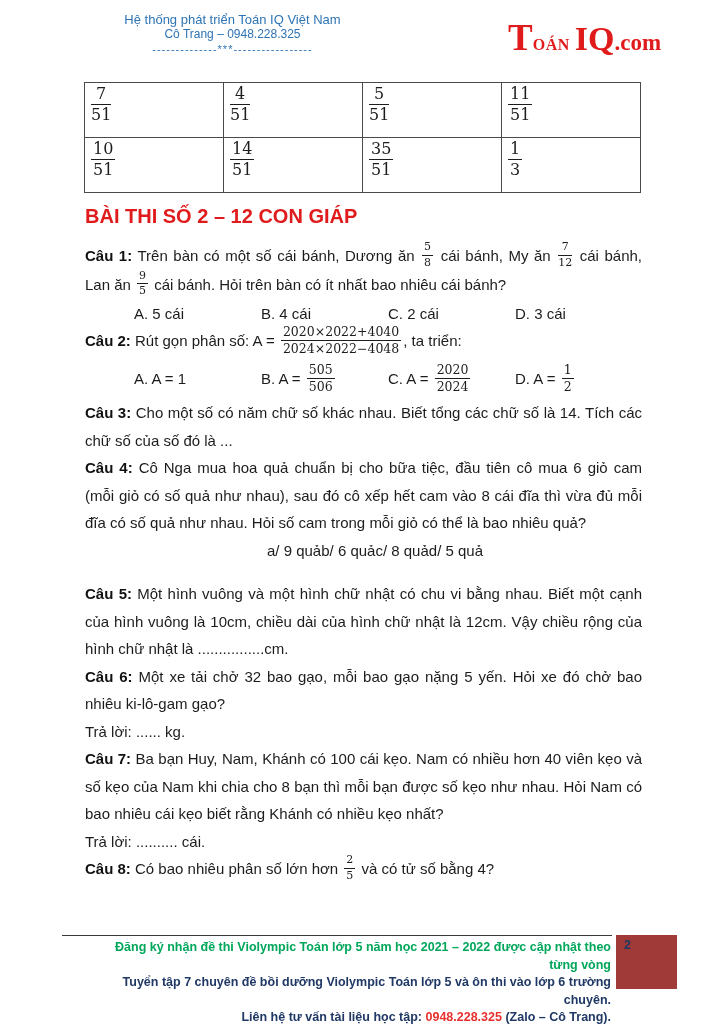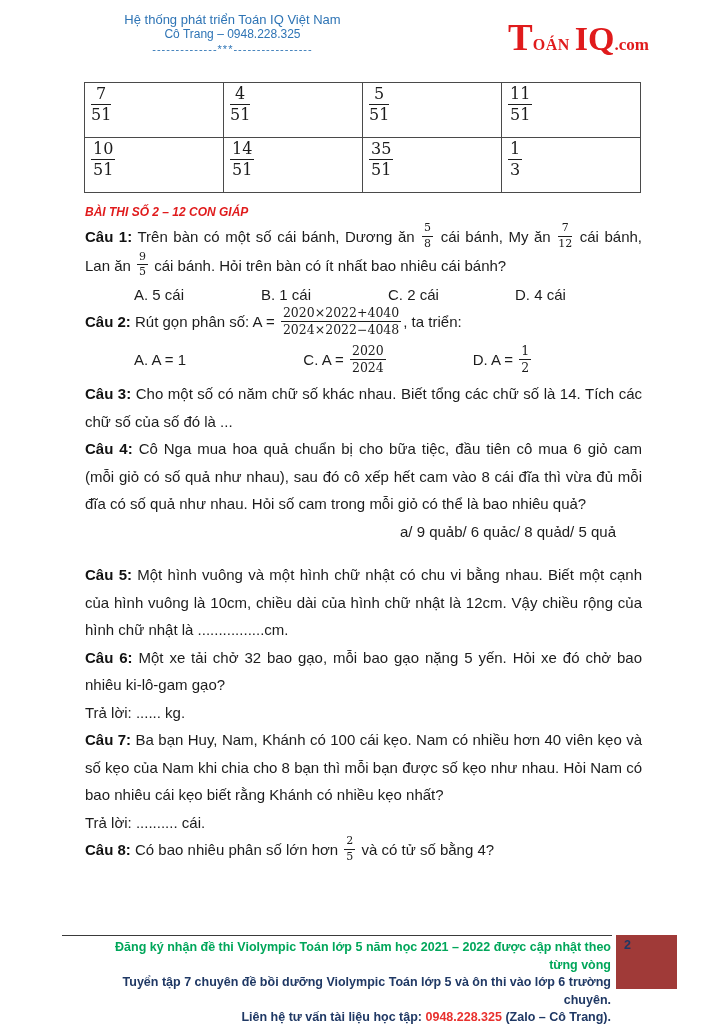--- a/index.html
+++ b/index.html
@@ -11,47 +11,47 @@
              color:#2E74B5;line-height:15px;}
   .hdr-org{font-size:13px;}
   .hdr-contact{font-size:12px;}
   .hdr-divider{font-size:11px;letter-spacing:1px;}
   .logo{position:absolute;left:508px;top:16px;width:180px;white-space:nowrap;
         font-family:"Liberation Serif","DejaVu Serif",serif;color:#E01B1C;font-weight:700;}
   .logo span{vertical-align:baseline;}
   .lg-big{font-size:37px;}
   .lg-caps{font-size:16px;letter-spacing:.5px;}
   .lg-iq{font-size:34px;margin-left:5px;}
-  .lg-com{font-size:17px;}
+  .lg-com{font-size:23px;}
 
   
   .ftable{position:absolute;left:84px;top:82px;width:557px;border-collapse:collapse;table-layout:fixed;}
   .ftable td{border:1px solid #4a4a4a;height:52px;vertical-align:top;padding:2px 0 0 6px;}
 
   
   .frac{display:inline-block;text-align:center;vertical-align:middle;
         font-family:"DejaVu Serif","Liberation Serif",serif;color:#1c1c1c;
         line-height:1.12;margin:0 2px;position:relative;top:-2px;}
   .frac .fn{display:block;border-bottom:1px solid #1c1c1c;padding:0 2px 1px;}
   .frac .fd{display:block;padding-top:1px;}
   .frac-sm{font-size:11px;}
   .frac-md{font-size:12.5px;}
   .frac-tbl{font-size:16px;top:0;margin:0;text-align:center;}
 
   
   .content{position:absolute;left:85px;top:205px;width:557px;color:#1c1c1c;}
-  .sec-title{font-size:12px;font-weight:700;color:#E01B1C;margin:0 0 4px 0;font-style:italic;}
+  .sec-title{font-size:20px;font-weight:700;color:#E01B1C;margin:0 0 14px 0;}
   p.q{margin:0;font-size:15px;line-height:27.5px;text-align:justify;}
   p.q b{color:#111;}
   .tall{line-height:41px;}
   .q8line{line-height:34px;}
   .opts{display:flex;margin:0 0 0 49px;font-size:15px;line-height:27.5px;}
   .opts .opt{flex:1 1 0;white-space:nowrap;}
   .opts.tall{line-height:41px;align-items:flex-start;}
-  .opts.spread{justify-content:flex-end;margin-right:26px;}
+  .opts.spread{justify-content:center;margin-right:26px;}
   .opts.spread .opt{flex:0 0 auto;}
   .gap-lg{margin-bottom:16px;}
   .gap-md{margin-bottom:10px;}
 
   
   .f-rule{position:absolute;left:62px;top:935px;width:550px;height:1px;background:#3a3a3a;}
   .f-text{position:absolute;left:90px;top:939px;width:521px;text-align:right;
           font-weight:700;font-size:12.5px;line-height:17.5px;}
   .f-green{color:#00A65A;}
   .f-navy{color:#1F3864;}
@@ -97,32 +97,33 @@
       <span>Trên bàn có một số cái bánh, Dương ăn</span>
       <span class="frac frac-sm"><span class="fn">5</span><span class="fd">8</span></span>
       <span>cái bánh, My ăn</span>
       <span class="frac frac-sm"><span class="fn">7</span><span class="fd">12</span></span>
       <span>cái bánh, Lan ăn</span>
       <span class="frac frac-sm"><span class="fn">9</span><span class="fd">5</span></span>
       <span>cái bánh. Hỏi trên bàn có ít nhất bao nhiêu cái bánh?</span>
     </p>
     <div class="opts">
       <span class="opt">A. 5 cái</span>
-      <span class="opt">B. 1 cái</span>
+      <span class="opt">B. 4 cái</span>
       <span class="opt">C. 2 cái</span>
-      <span class="opt">D. 4 cái</span>
+      <span class="opt">D. 3 cái</span>
     </div>
 
     <p class="q tall">
       <b>Câu 2:</b>
       <span>Rút gọn phân số: A =</span>
       <span class="frac frac-md"><span class="fn">2020×2022+4040</span><span class="fd">2024×2022−4048</span></span><span>, ta triển:</span>
     </p>
     <div class="opts tall">
       <span class="opt">A. A = 1</span>
+      <span class="opt"><span>B. A =</span> <span class="frac frac-md"><span class="fn">505</span><span class="fd">506</span></span></span>
       <span class="opt"><span>C. A =</span> <span class="frac frac-md"><span class="fn">2020</span><span class="fd">2024</span></span></span>
       <span class="opt"><span>D. A =</span> <span class="frac frac-md"><span class="fn">1</span><span class="fd">2</span></span></span>
     </div>
 
     <p class="q">
       <b>Câu 3:</b>
       <span>Cho một số có năm chữ số khác nhau. Biết tổng các chữ số là 14. Tích các chữ số của số đó là ...</span>
     </p>
 
     <p class="q">

